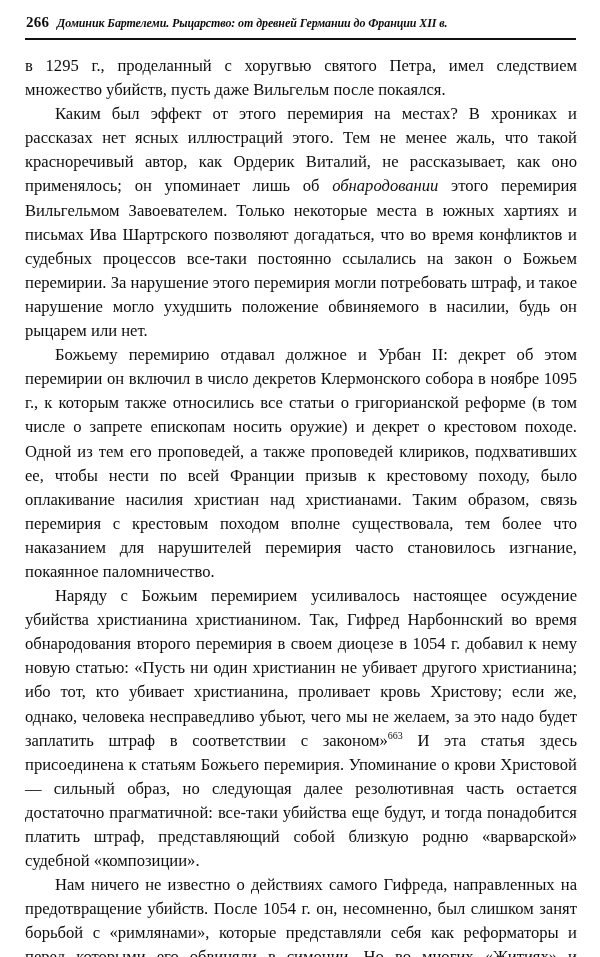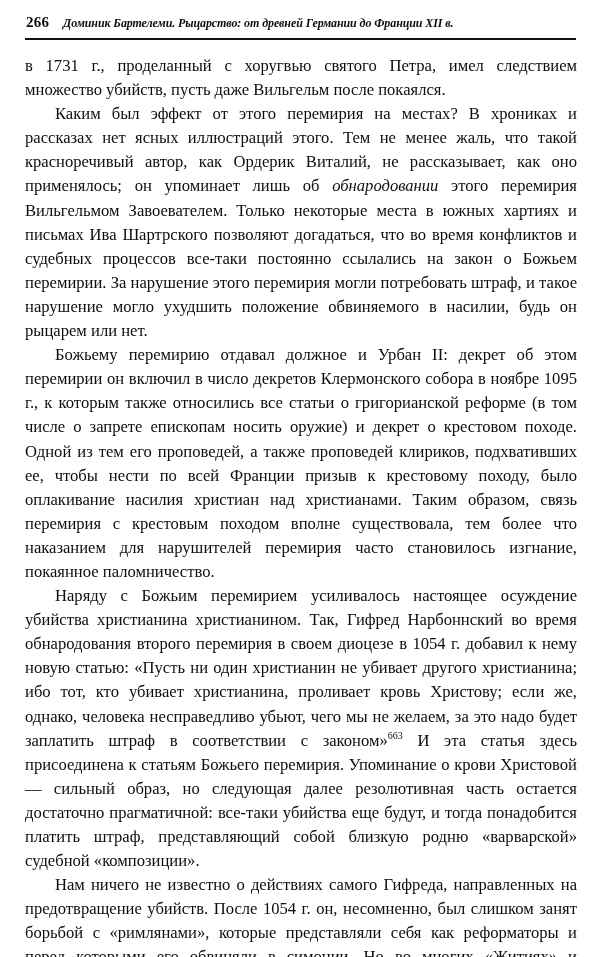--- a/index.html
+++ b/index.html
@@ -16,21 +16,21 @@
     font-family: "Liberation Serif", "DejaVu Serif", serif;
     color: #0d0d0d;
   }
   .header {
     position: absolute;
     top: 14px;
     left: 26px;
     right: 24px;
     display: flex;
     align-items: baseline;
-    gap: 14px;
+    gap: 8px;
     white-space: nowrap;
   }
   .folio {
     font-size: 15px;
     font-weight: 700;
     letter-spacing: 0.2px;
   }
   .running-title {
     font-size: 12px;
     font-style: italic;
@@ -74,20 +74,20 @@
 <div class="page">
 
   <div class="header">
     <div class="folio">266</div>
     <div class="running-title">Доминик Бартелеми. Рыцарство: от древней Германии до Франции XII в.</div>
   </div>
 
   <div class="rule"></div>
 
   <div class="body">
-    <p>в 1731 г., проделанный с хоругвью святого Петра, имел следствием множество убийств, пусть даже Вильгельм после покаялся.</p>
+    <p>в 1295 г., проделанный с хоругвью святого Петра, имел следствием множество убийств, пусть даже Вильгельм после покаялся.</p>
     <p class="indent">Каким был эффект от этого перемирия на местах? В хрониках и рассказах нет ясных иллюстраций этого. Тем не менее жаль, что такой красноречивый автор, как Ордерик Виталий, не рассказывает, как оно применялось; он упоминает лишь об <i>обнародовании</i> этого перемирия Вильгельмом Завоевателем. Только некоторые места в южных хартиях и письмах Ива Шартрского позволяют догадаться, что во время конфликтов и судебных процессов все-таки постоянно ссылались на закон о Божьем перемирии. За нарушение этого перемирия могли потребовать штраф, и такое нарушение могло ухудшить положение обвиняемого в насилии, будь он рыцарем или нет.</p>
     <p class="indent">Божьему перемирию отдавал должное и Урбан II: декрет об этом перемирии он включил в число декретов Клермонского собора в ноябре 1095 г., к которым также относились все статьи о григорианской реформе (в том числе о запрете епископам носить оружие) и декрет о крестовом походе. Одной из тем его проповедей, а также проповедей клириков, подхвативших ее, чтобы нести по всей Франции призыв к крестовому походу, было оплакивание насилия христиан над христианами. Таким образом, связь перемирия с крестовым походом вполне существовала, тем более что наказанием для нарушителей перемирия часто становилось изгнание, покаянное паломничество.</p>
     <p class="indent">Наряду с Божьим перемирием усиливалось настоящее осуждение убийства христианина христианином. Так, Гифред Нарбоннский во время обнародования второго перемирия в своем диоцезе в 1054 г. добавил к нему новую статью: «Пусть ни один христианин не убивает другого христианина; ибо тот, кто убивает христианина, проливает кровь Христову; если же, однако, человека несправедливо убьют, чего мы не желаем, за это надо будет заплатить штраф в соответствии с законом»<sup>663</sup> И эта статья здесь присоединена к статьям Божьего перемирия. Упоминание о крови Христовой — сильный образ, но следующая далее резолютивная часть остается достаточно прагматичной: все-таки убийства еще будут, и тогда понадобится платить штраф, представляющий собой близкую родню «варварской» судебной «композиции».</p>
     <p class="indent">Нам ничего не известно о действиях самого Гифреда, направленных на предотвращение убийств. После 1054 г. он, несомненно, был слишком занят борьбой с «римлянами», которые представляли себя как реформаторы и перед которыми его обвиняли в симонии. Но во многих «Житиях» и «Чудесах» мертвых и живых святых в ту же</p>
   </div>
 
 </div>
 
 </body></html>

